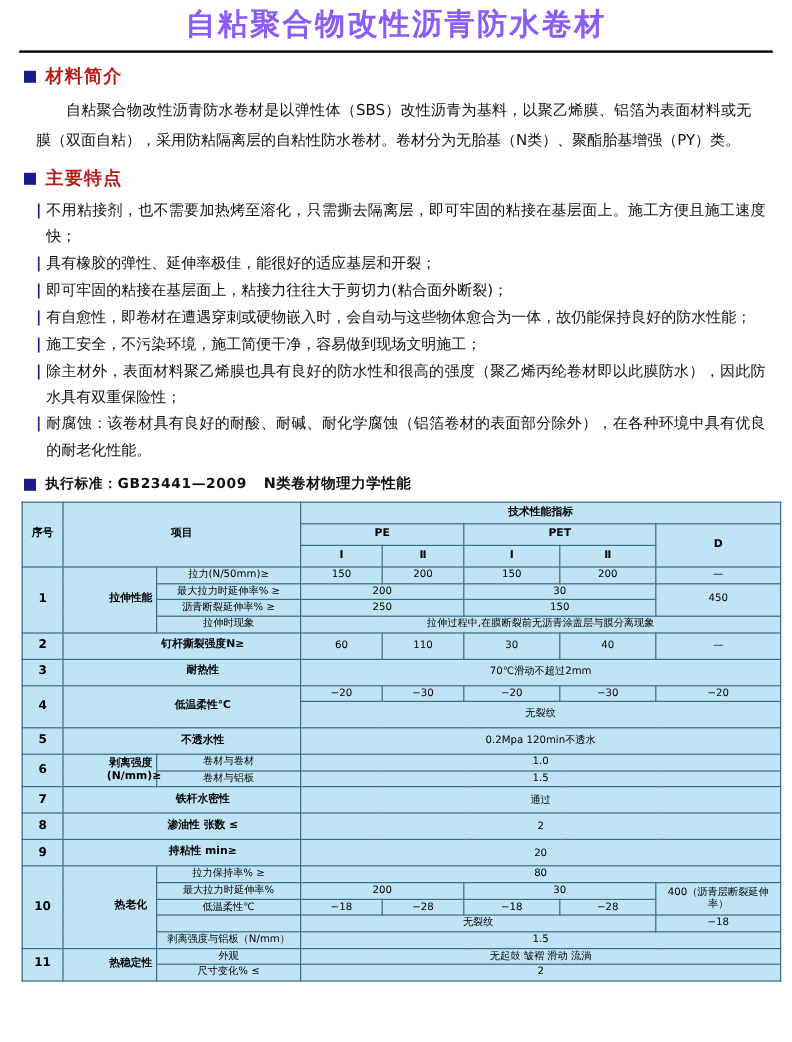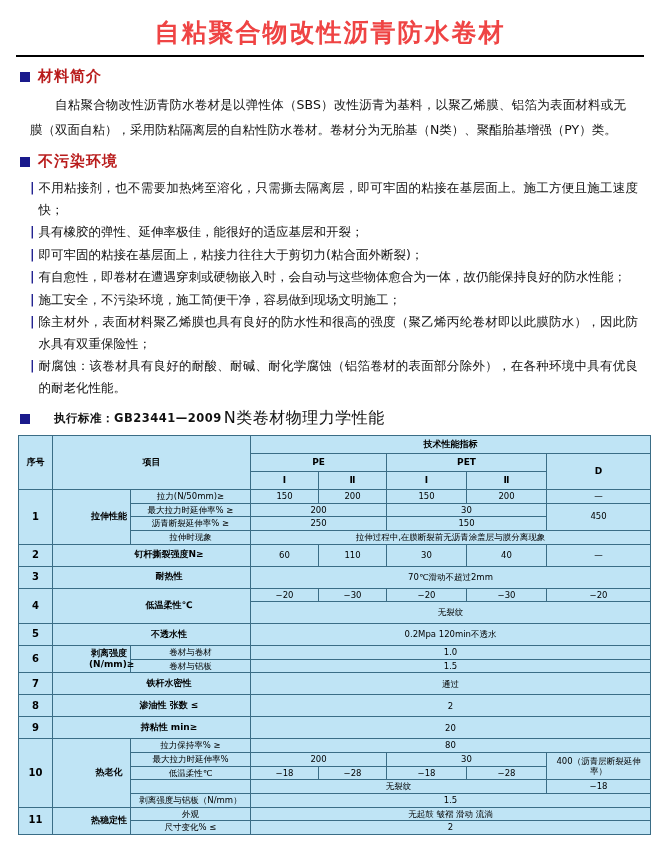--- a/index.html
+++ b/index.html
@@ -17,23 +17,23 @@
     width: 660px;
     height: 868px;
     position: relative;
     padding: 0 14px;
   }
   .title {
     text-align: center;
     font-size: 25px;
     font-weight: bold;
     letter-spacing: 2px;
-    padding-top: 16px;
+    padding-top: 3px;
     padding-bottom: 6px;
-    color: #ef4444;
+    color: #8b5cf6;
   }
   .title-rule {
     border-bottom: 2px solid #000;
     margin: 0 2px 10px 2px;
   }
   .section-head {
     display: flex;
     align-items: center;
     margin: 10px 0 6px 6px;
   }
@@ -45,27 +45,26 @@
   }
   .section-title {
     font-size: 15px;
     font-weight: bold;
     color: #b91c1c;
     letter-spacing: 1px;
   }
   .section-sub {
     font-size: 11.5px;
     font-weight: bold;
-    margin-left: 16px;
     letter-spacing: 0.5px;
   }
   .section-sub2 {
-    font-size: 16px;
-    font-weight: normal;
-    margin-left: 2px;
+    font-size: 12px;
+    font-weight: bold;
+    margin-left: 14px;
     letter-spacing: 0.5px;
   }
   .para {
     font-size: 12.5px;
     line-height: 2.0;
     text-indent: 2em;
     margin: 0 20px 0 16px;
     text-align: justify;
   }
   .bullets {
@@ -133,21 +132,21 @@
   <div class="title-rule"></div>
 
   <div class="section-head">
     <span class="sq"></span>
     <span class="section-title">材料简介</span>
   </div>
   <div class="para">自粘聚合物改性沥青防水卷材是以弹性体（SBS）改性沥青为基料，以聚乙烯膜、铝箔为表面材料或无膜（双面自粘），采用防粘隔离层的自粘性防水卷材。卷材分为无胎基（N类）、聚酯胎基增强（PY）类。</div>
 
   <div class="section-head">
     <span class="sq"></span>
-    <span class="section-title">不污染环境</span>
+    <span class="section-title">主要特点</span>
   </div>
   <div class="bullets">
     <div class="bullet">
         <span class="bar">|</span>
         <span class="txt">不用粘接剂，也不需要加热烤至溶化，只需撕去隔离层，即可牢固的粘接在基层面上。施工方便且施工速度快；</span>
       </div>
     <div class="bullet">
         <span class="bar">|</span>
         <span class="txt">具有橡胶的弹性、延伸率极佳，能很好的适应基层和开裂；</span>
       </div>

